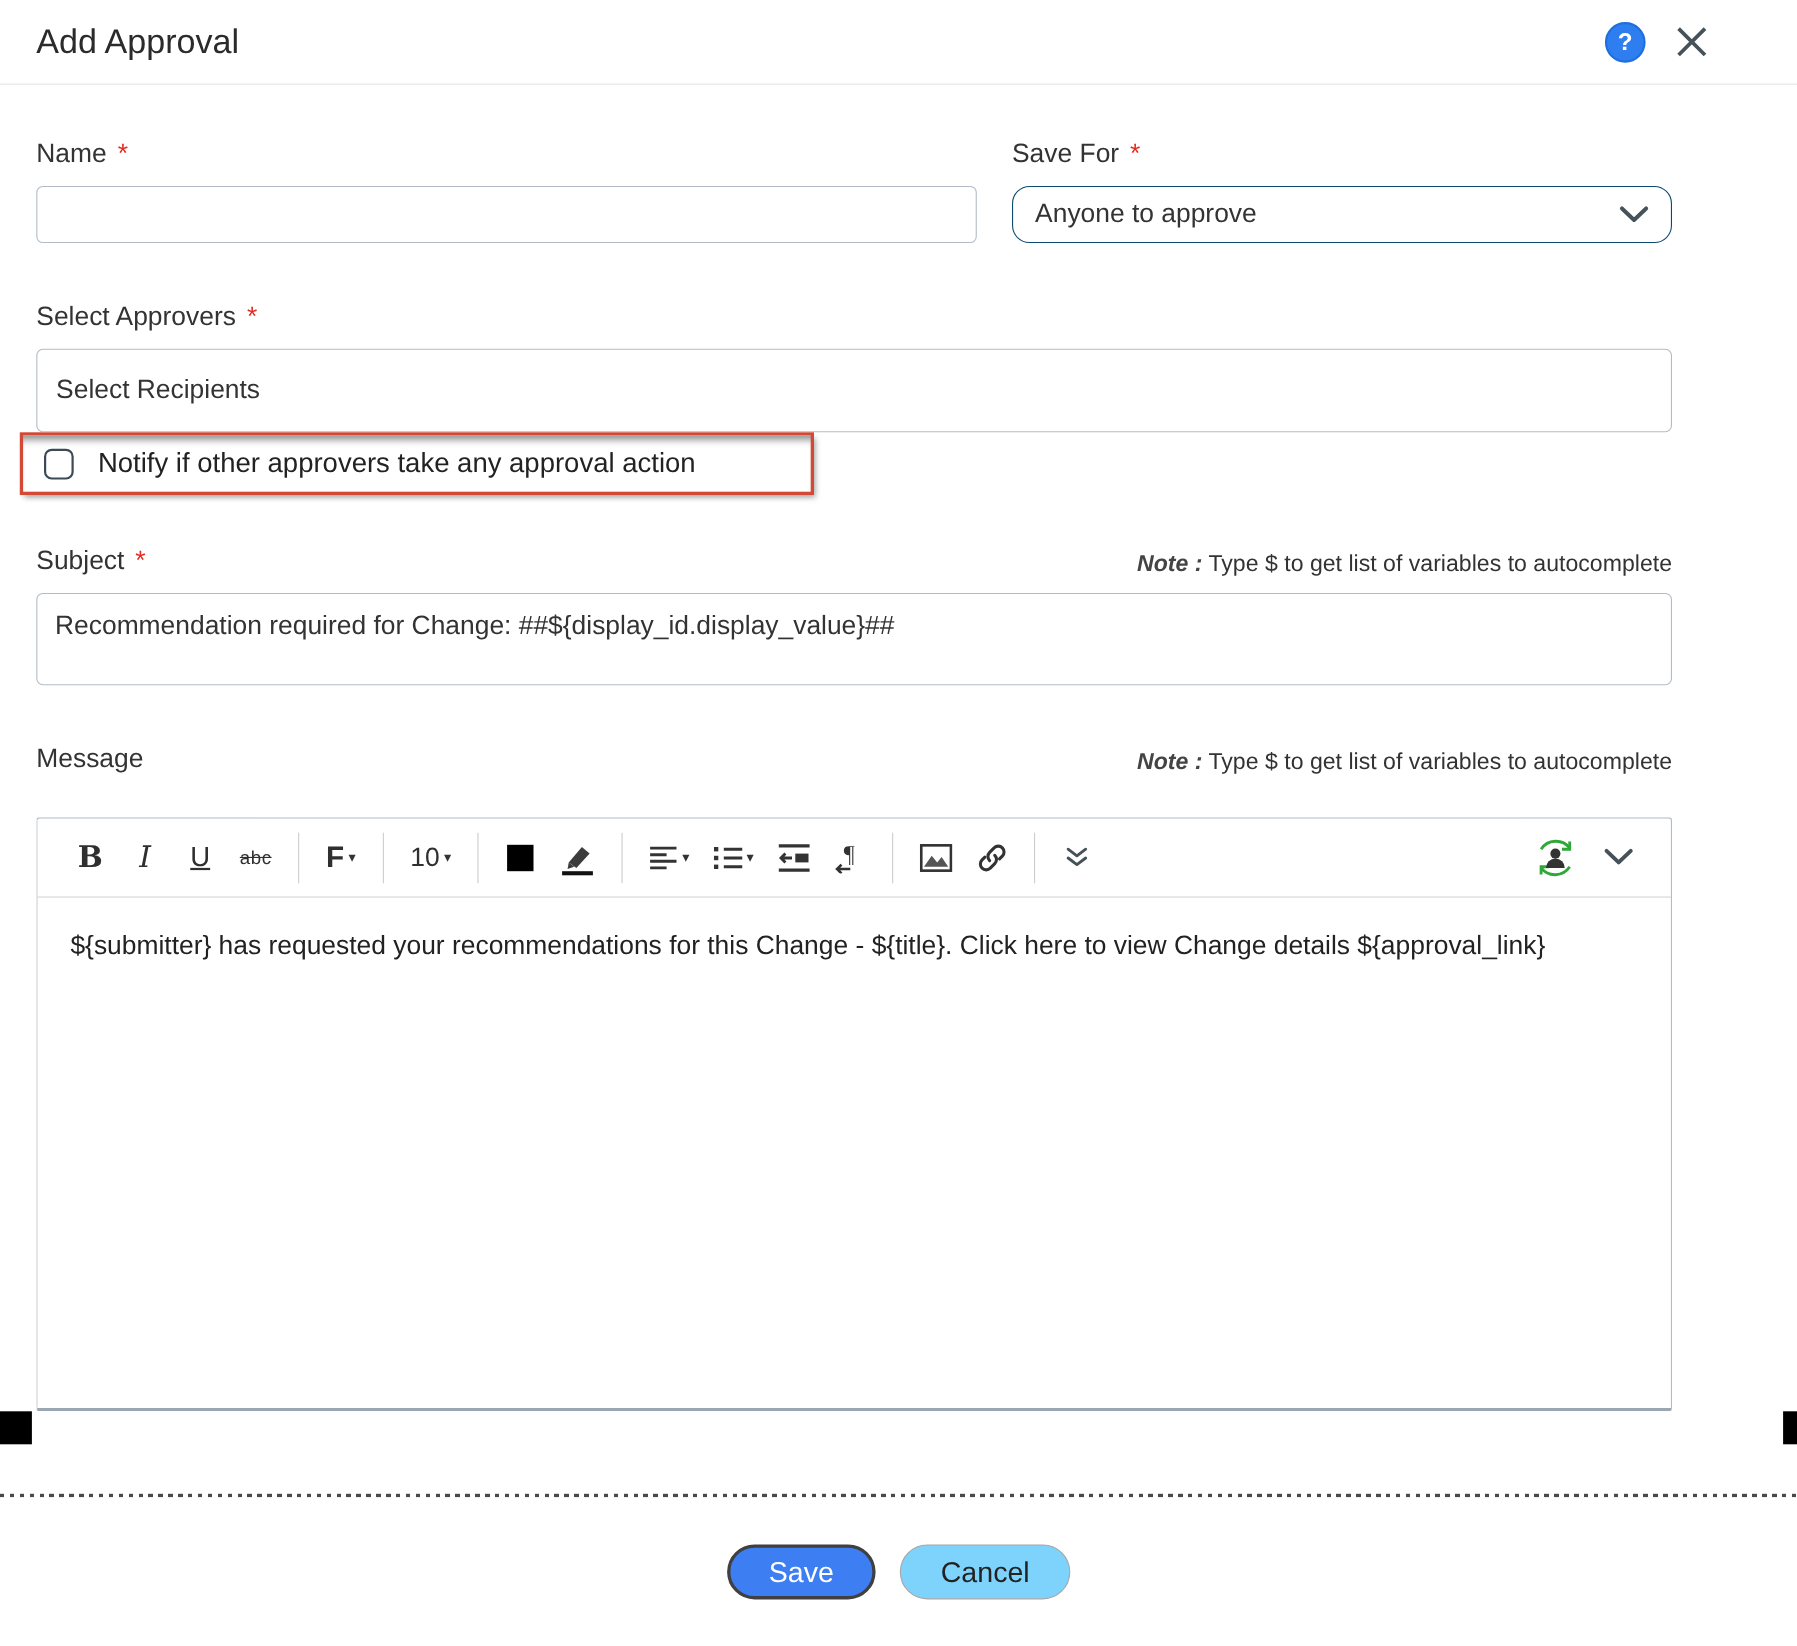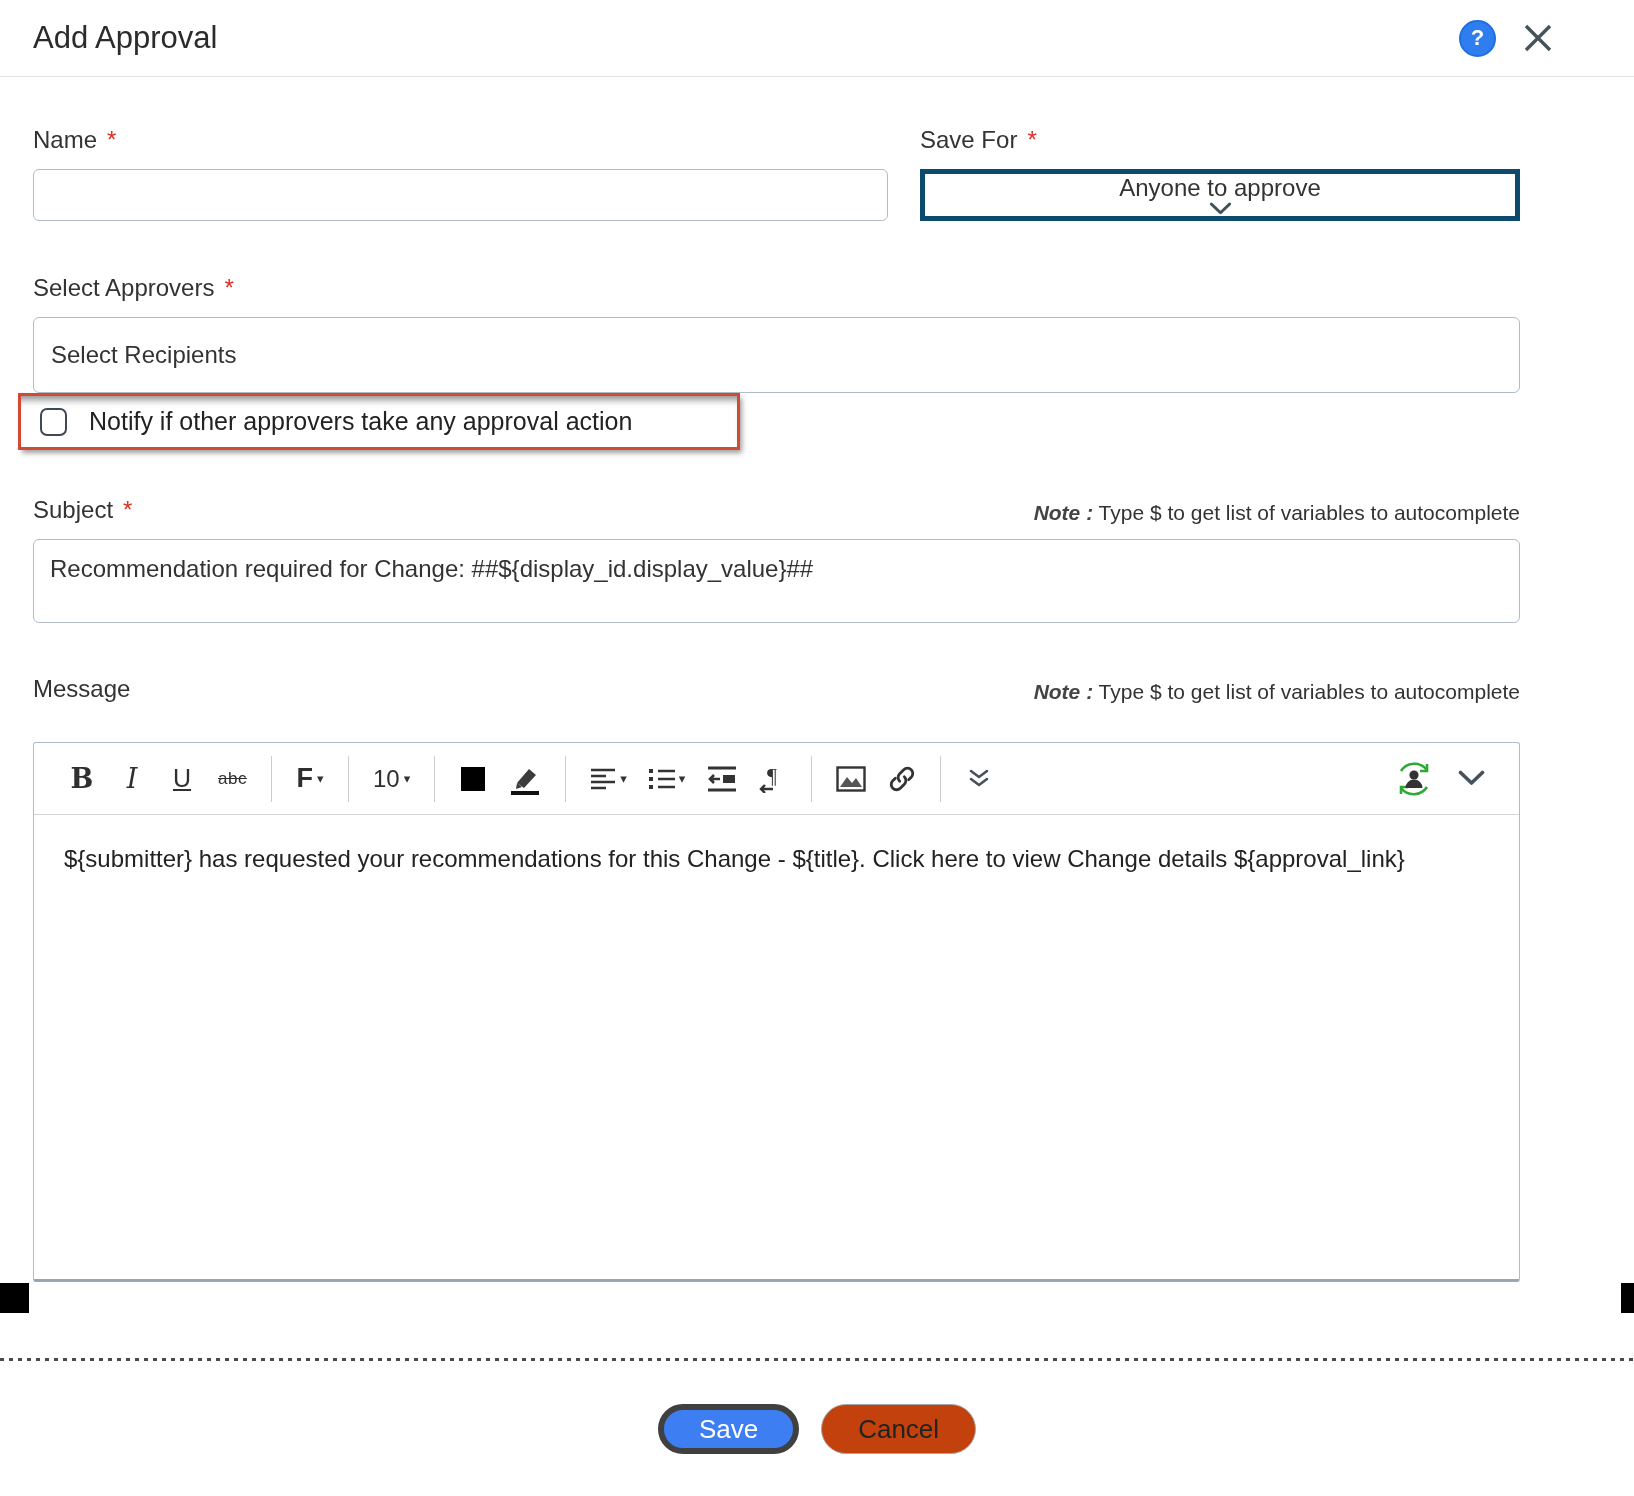--- a/index.html
+++ b/index.html
@@ -63,29 +63,28 @@
     font-family: "Liberation Sans", sans-serif;
     color: #333;
     padding: 0 16px;
     outline: none;
     background: #fff;
   }
   .select-box {
     margin-top: 14px;
     width: 100%;
     height: 52px;
-    border: 5px solid #0c4a6e;
-    border-radius: 0;
+    border: 1px solid #0c4a6e;
+    border-radius: 16px;
     display: flex; align-items: center;
     padding: 0 20px;
     font-size: 24px;
     color: #333;
     cursor: pointer;
     background: #fff;
-    flex-direction: column;
   }
   .select-box .sel-text { flex: 1; }
 
   .section-approvers { margin-top: 52px; }
   .recipients-box {
     margin-top: 14px;
     width: 100%;
     height: 76px;
     border: 1px solid #b3bcc6;
     border-radius: 6px;
@@ -206,26 +205,26 @@
   .btn {
     height: 50px;
     border-radius: 26px;
     font-size: 26px;
     font-family: "Liberation Sans", sans-serif;
     display: flex; align-items: center; justify-content: center;
     cursor: pointer;
   }
   .btn-save {
     background: #3d7ff2;
-    border: 6px solid #404040;
+    border: 3px solid #404040;
     color: #fff;
     padding: 0 35px;
   }
   .btn-cancel {
-    background: #c2410c;
+    background: #7dd3fc;
     border: 1.5px solid #a6a6a6;
     color: #222;
     padding: 0 36px;
   }
 
   svg { display: block; }
 </style>
 </head>
 <body>
 

